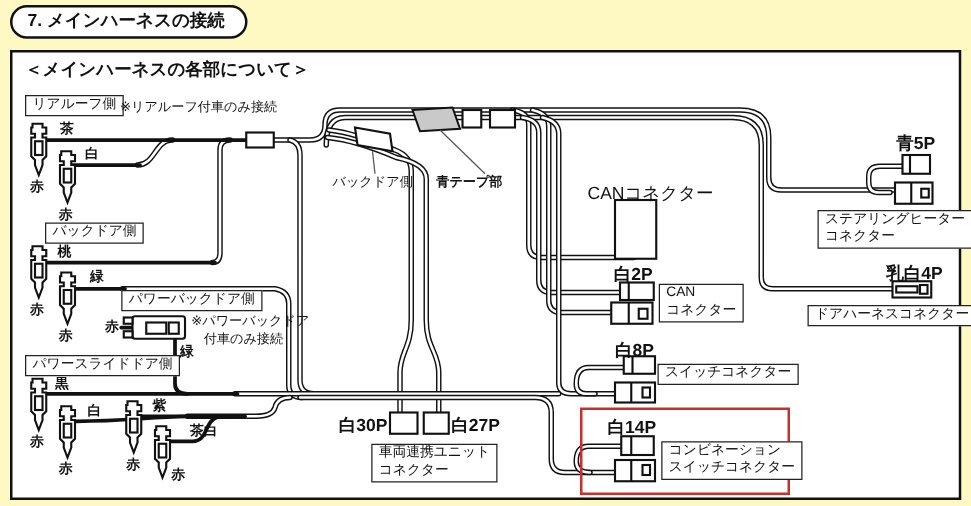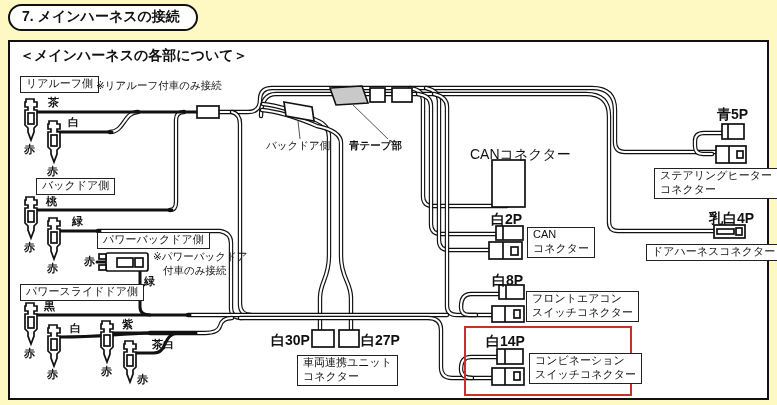--- a/index.html
+++ b/index.html
@@ -204,21 +204,20 @@
   </div>
   <div class="abs pin" style="left:717px;top:106px;">青5P</div>
   <div class="abs boxlbl" style="left:654px;top:168px;">
     <span>ステアリングヒーター</span>
     <span>コネクター</span>
   </div>
   <div class="abs pin" style="left:709px;top:210px;">乳白4P</div>
   <div class="abs boxlbl" style="left:646px;top:244px;">ドアハーネスコネクター</div>
   <div class="abs pin" style="left:492px;top:272px;">白8P</div>
   <div class="abs boxlbl" style="left:526px;top:291px;">
-    <span>フロントエアコン</span>
     <span>スイッチコネクター</span>
   </div>
   <div class="abs pin" style="left:486px;top:333px;">白14P</div>
   <div class="abs boxlbl" style="left:529px;top:353px;">
     <span>コンビネーション</span>
     <span>スイッチコネクター</span>
   </div>
   <div class="abs pin" style="left:271px;top:332px;">白30P</div>
   <div class="abs pin" style="left:361px;top:332px;">白27P</div>
   <div class="abs boxlbl" style="left:297px;top:355px;">

